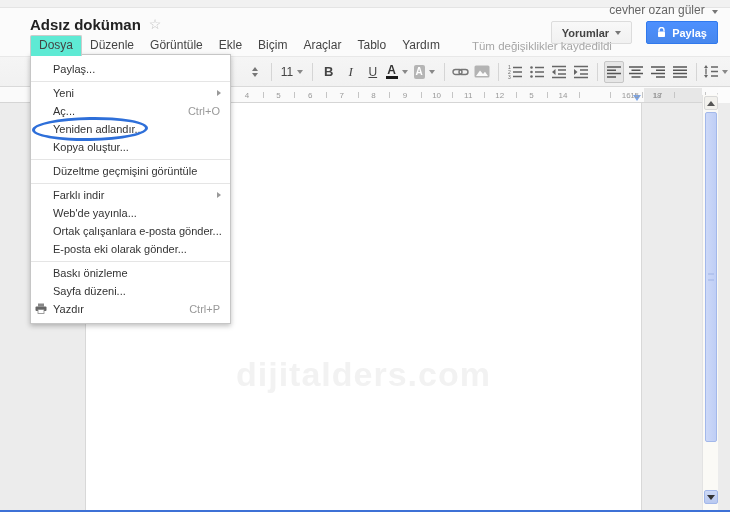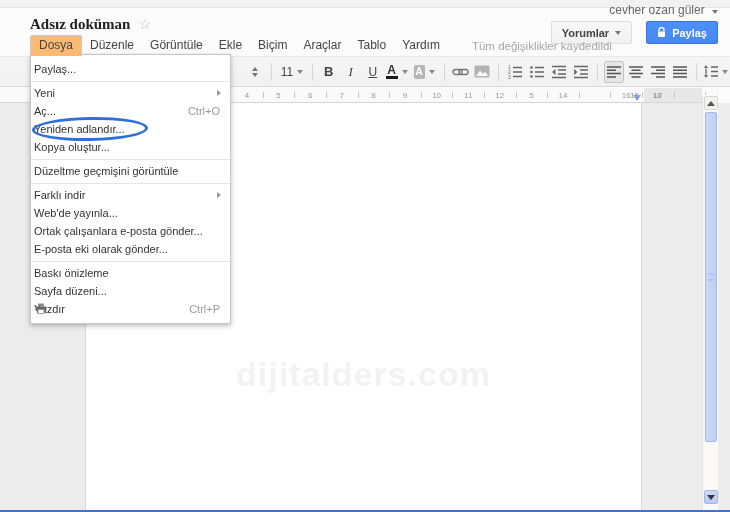--- a/index.html
+++ b/index.html
@@ -8,34 +8,34 @@
     font-family:"Liberation Sans", sans-serif;
     position:relative; overflow:hidden;
     background:#fbfbfb; color:#333;
   }
   
   .top-strip { position:absolute; top:0; left:0; width:730px; height:8px;
     background:#f1f1f1; border-bottom:1px solid #e4e4e4; }
   .account { position:absolute; top:3px; right:12px; font-size:12px; color:#666; }
   .account .caret { margin-left:4px; }
   .title-row { position:absolute; top:13px; left:30px; height:22px; display:flex; align-items:center; }
-  .doc-title { font-size:15px; font-weight:bold; color:#222;font-family:Liberation Serif, serif; }
+  .doc-title { font-size:15px; font-weight:bold; color:#222; }
   .star { font-size:14px; color:#c0c0c0; margin-left:8px; }
   .action-buttons { position:absolute; top:21px; right:12px; display:flex; gap:14px; }
   .btn { height:23px; display:flex; align-items:center; border-radius:2px;
     font-size:11px; font-weight:bold; padding:0 10px; cursor:default; }
   .btn-comments { background:linear-gradient(#f8f8f8,#f1f1f1); border:1px solid #dcdcdc; color:#444; }
   .btn-share { background:linear-gradient(#4d90fe,#4787ed); border:1px solid #3079ed; color:#fff; }
   .caret { display:inline-block; width:0; height:0; border-left:3.5px solid transparent;
     border-right:3.5px solid transparent; border-top:4px solid #777; }
   .lock-icon { margin-right:6px; display:inline-block; }
   
   .menubar { position:absolute; top:36px; left:30px; height:19px; display:flex; align-items:center; font-size:12px; color:#444; }
   .menu-top-item { padding:2px 8px 3px; cursor:default; }
-  .menu-top-item.active { background:#fdba74; border:1px solid #cbcbcb; border-bottom:none;
+  .menu-top-item.active { background:#5eead4; border:1px solid #cbcbcb; border-bottom:none;
     border-radius:2px 2px 0 0; position:relative; z-index:40; padding-bottom:4px; }
   .save-status { margin-left:24px; color:#a6a6a6; font-size:11.5px; }
   
   .toolbar { position:absolute; top:56px; left:0; width:730px; height:31px;
     background:linear-gradient(#f5f5f5,#f1f1f1); border-top:1px solid #e8e8e8;
     border-bottom:1px solid #d9d9d9; display:flex; align-items:center; padding-left:244px; }
   .tb-btn { height:22px; min-width:20px; display:flex; align-items:center; justify-content:center;
     padding:0 2px; margin:0 1px; border:1px solid transparent; border-radius:2px; color:#555; }
   .tb-btn.active { background:#e6e6e6; border-color:#c6c6c6; }
   .tb-sep { width:1px; height:18px; background:#d5d5d5; margin:0 5px; }
@@ -78,21 +78,21 @@
   .sb-thumb::after { content:""; position:absolute; left:2px; right:2px; top:50%; height:5px;
     border-top:1px solid #9fb4e6; border-bottom:1px solid #9fb4e6; transform:translateY(-50%); }
   .sb-down { position:absolute; bottom:6px; left:1px; width:14px; height:14px;
     background:linear-gradient(#cdd9f5,#b9c9f0); border:1px solid #a3b8ea; border-radius:2px;
     display:flex; align-items:center; justify-content:center; }
   .sb-down .arr { width:0;height:0;border-left:4px solid transparent;border-right:4px solid transparent;border-top:5px solid #333; }
   .bottom-edge { position:absolute; bottom:0; left:0; width:730px; height:2px; background:#3e71d6; }
   
   .dropdown { position:absolute; top:54px; left:30px; width:201px; background:#fff;
     border:1px solid #c6c6c6; box-shadow:0 2px 5px rgba(0,0,0,.25); padding:5px 0; z-index:30; }
-  .menu-item { position:relative; height:18px; line-height:18px; padding-left:3px;
+  .menu-item { position:relative; height:18px; line-height:18px; padding-left:22px;
     font-size:11px; color:#333; white-space:nowrap; }
   .menu-item .shortcut { position:absolute; right:10px; color:#999; }
   .menu-item .submenu-arrow { position:absolute; right:9px; top:5.5px; width:0; height:0;
     border-top:3.5px solid transparent; border-bottom:3.5px solid transparent; border-left:4.5px solid #999; }
   .menu-item .item-icon { position:absolute; left:4px; top:3px; }
   .menu-divider { border-top:1px solid #e5e5e5; margin:3px 0 2px; }
   .annotation-ellipse { position:absolute; left:1px; top:-3px; width:116px; height:24px;
     border:3px solid #2e6fd9; border-radius:50%; transform:rotate(-1deg); pointer-events:none; z-index:50; }
   svg { display:block; }
 </style>

